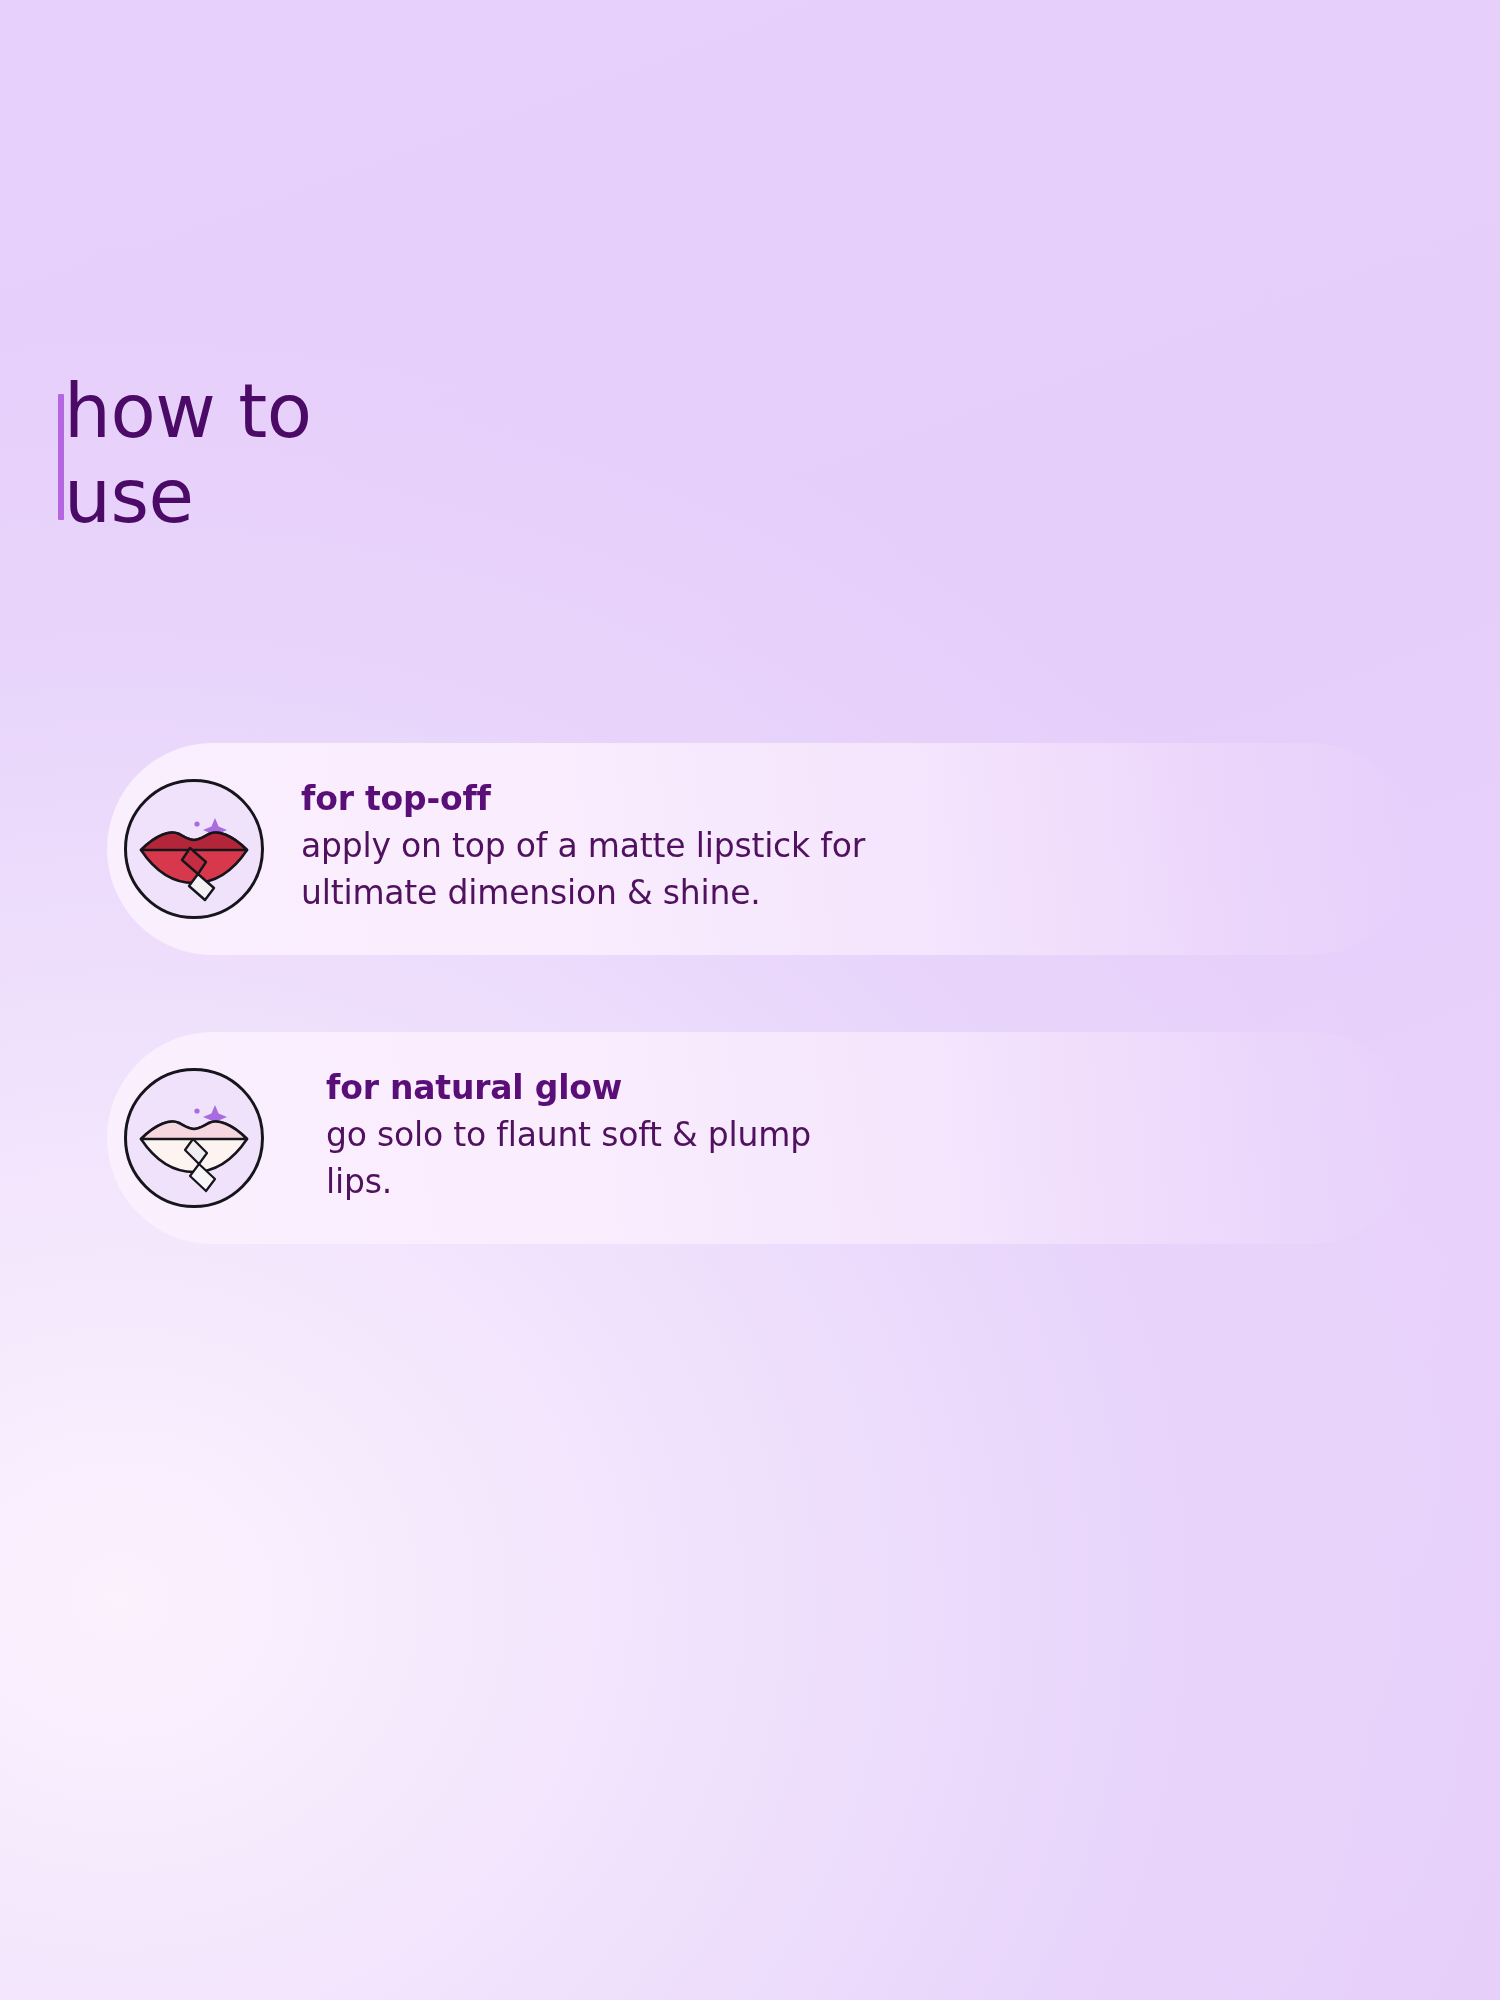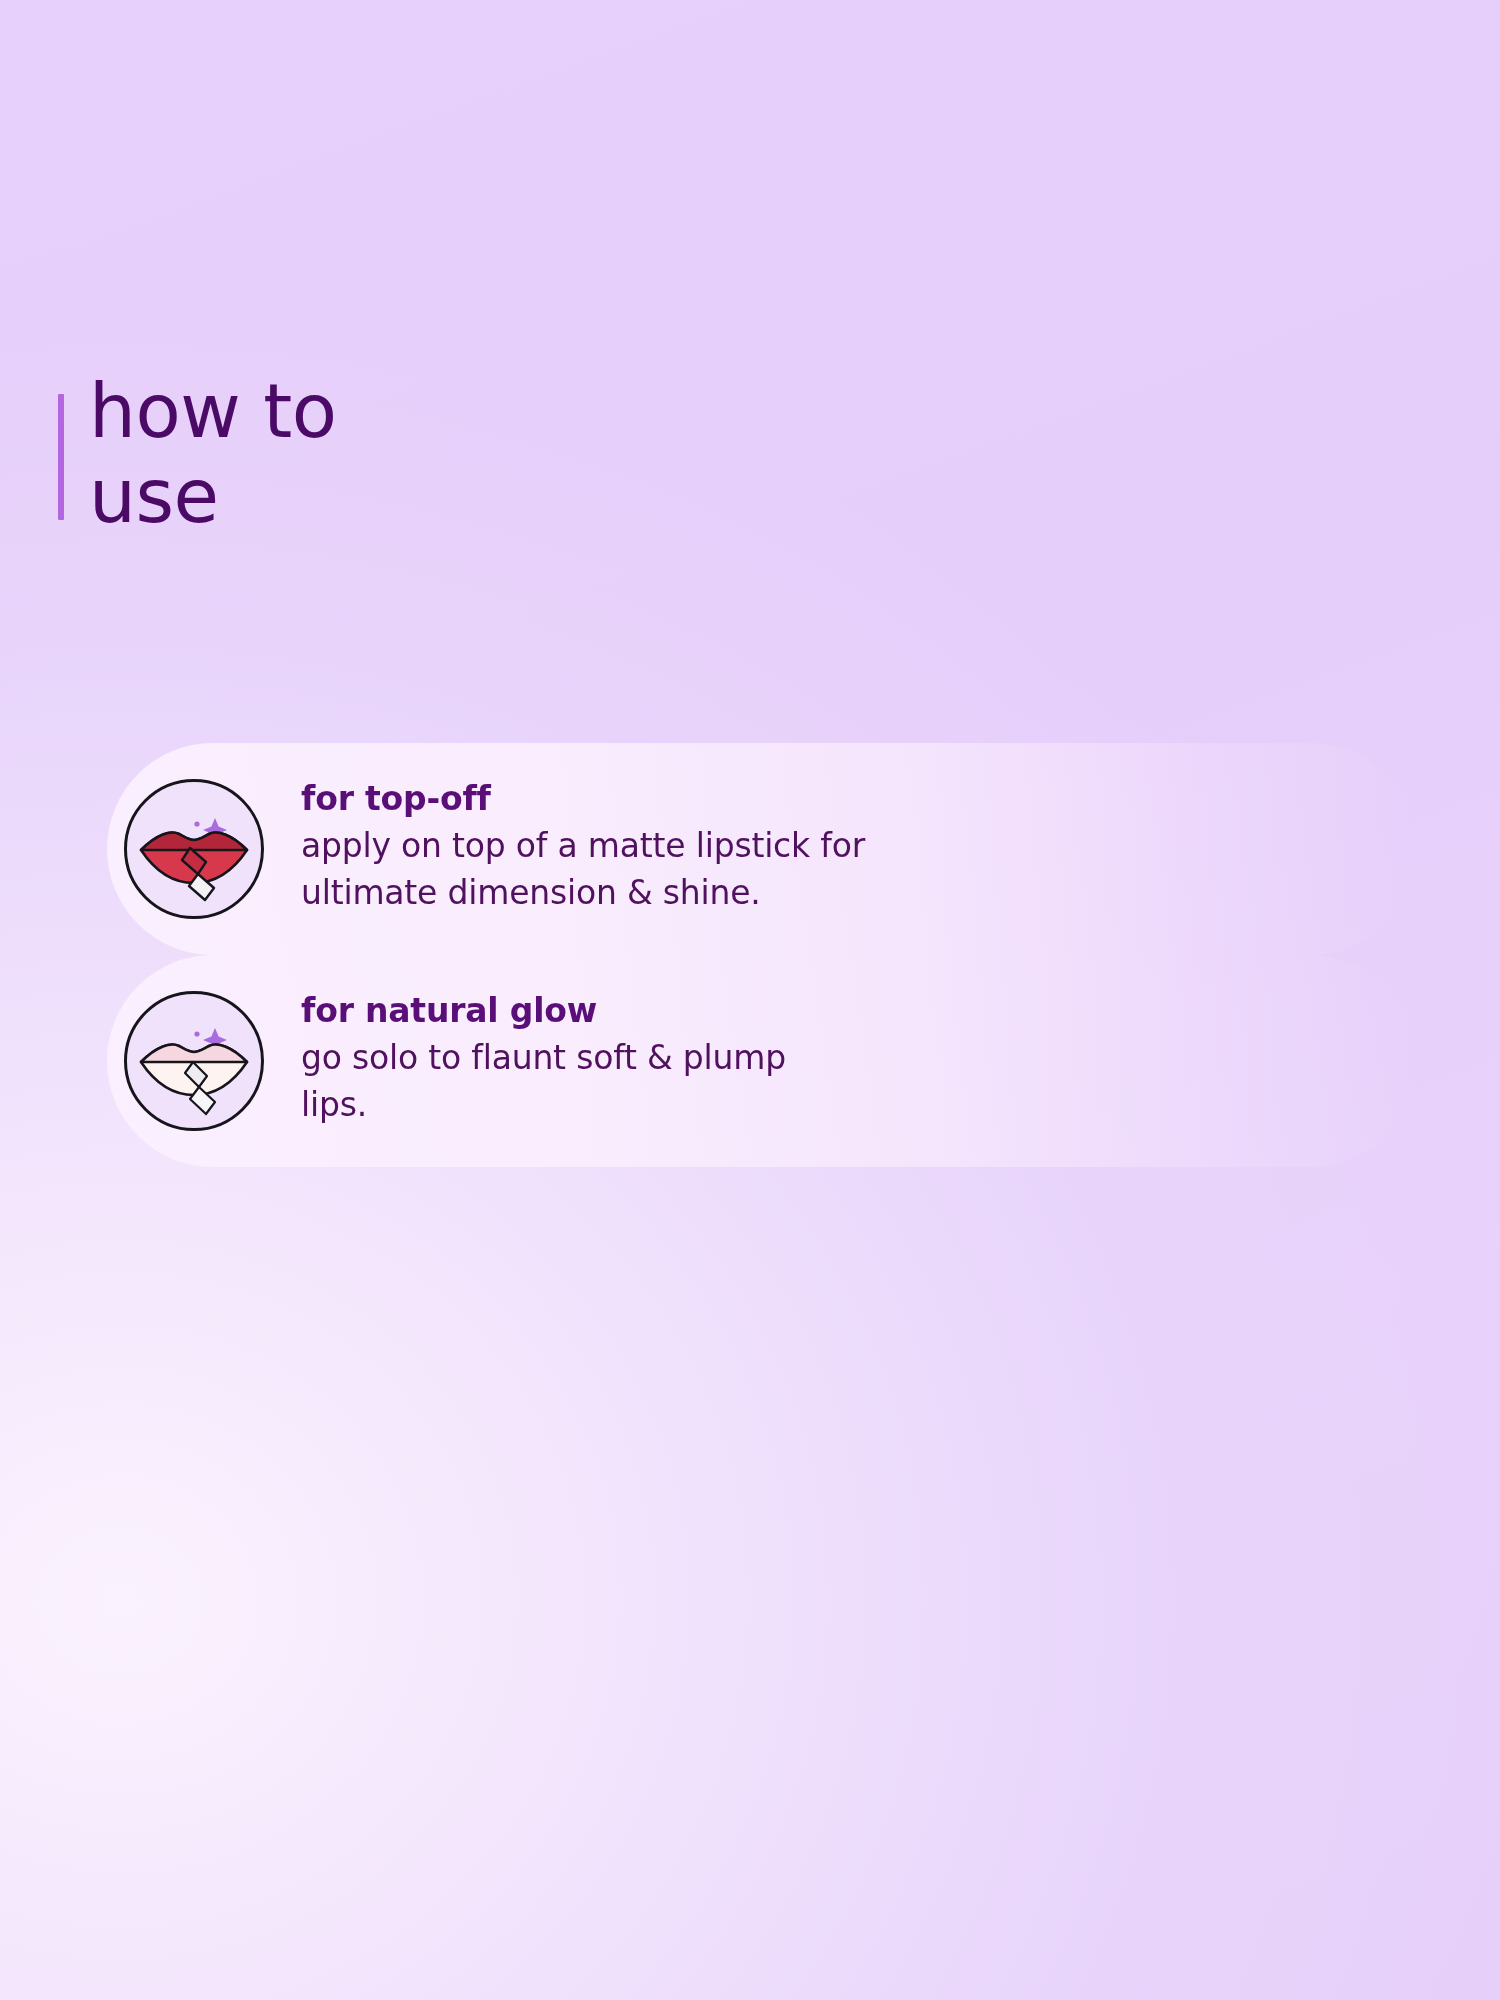--- a/index.html
+++ b/index.html
@@ -34,21 +34,20 @@
   }
   #heading-rule {
     width: 6px;
     background: #B366E0;
     margin-top: 22px;
     margin-bottom: 16px;
     border-radius: 1px;
     flex: 0 0 auto;
   }
   #heading-text {
-    margin-left: 25px;
   }
   .h-line {
     color: #4B0A66;
     line-height: 1.07;
     letter-spacing: -0.5px;
     white-space: nowrap;
   }
   #heading-line1 {
     font-size: 74px;
     font-weight: 400;
@@ -75,20 +74,22 @@
     padding-left: 17px;
     box-sizing: border-box;
     background: linear-gradient(90deg,
                  rgba(251,240,254,0.97) 0%,
                  rgba(250,238,254,0.95) 34%,
                  rgba(248,233,253,0.80) 62%,
                  rgba(246,228,253,0.42) 82%,
                  rgba(244,224,252,0.00) 100%);
   }
   .card + .card {
+    margin-top: 77px;
+    gap: 25px;
   }
 
   .card-icon {
     flex: 0 0 auto;
     width: 134px;
     height: 134px;
     border-radius: 50%;
     border: 3px solid #17151C;
     background: #F0E2FB;
     overflow: hidden;

